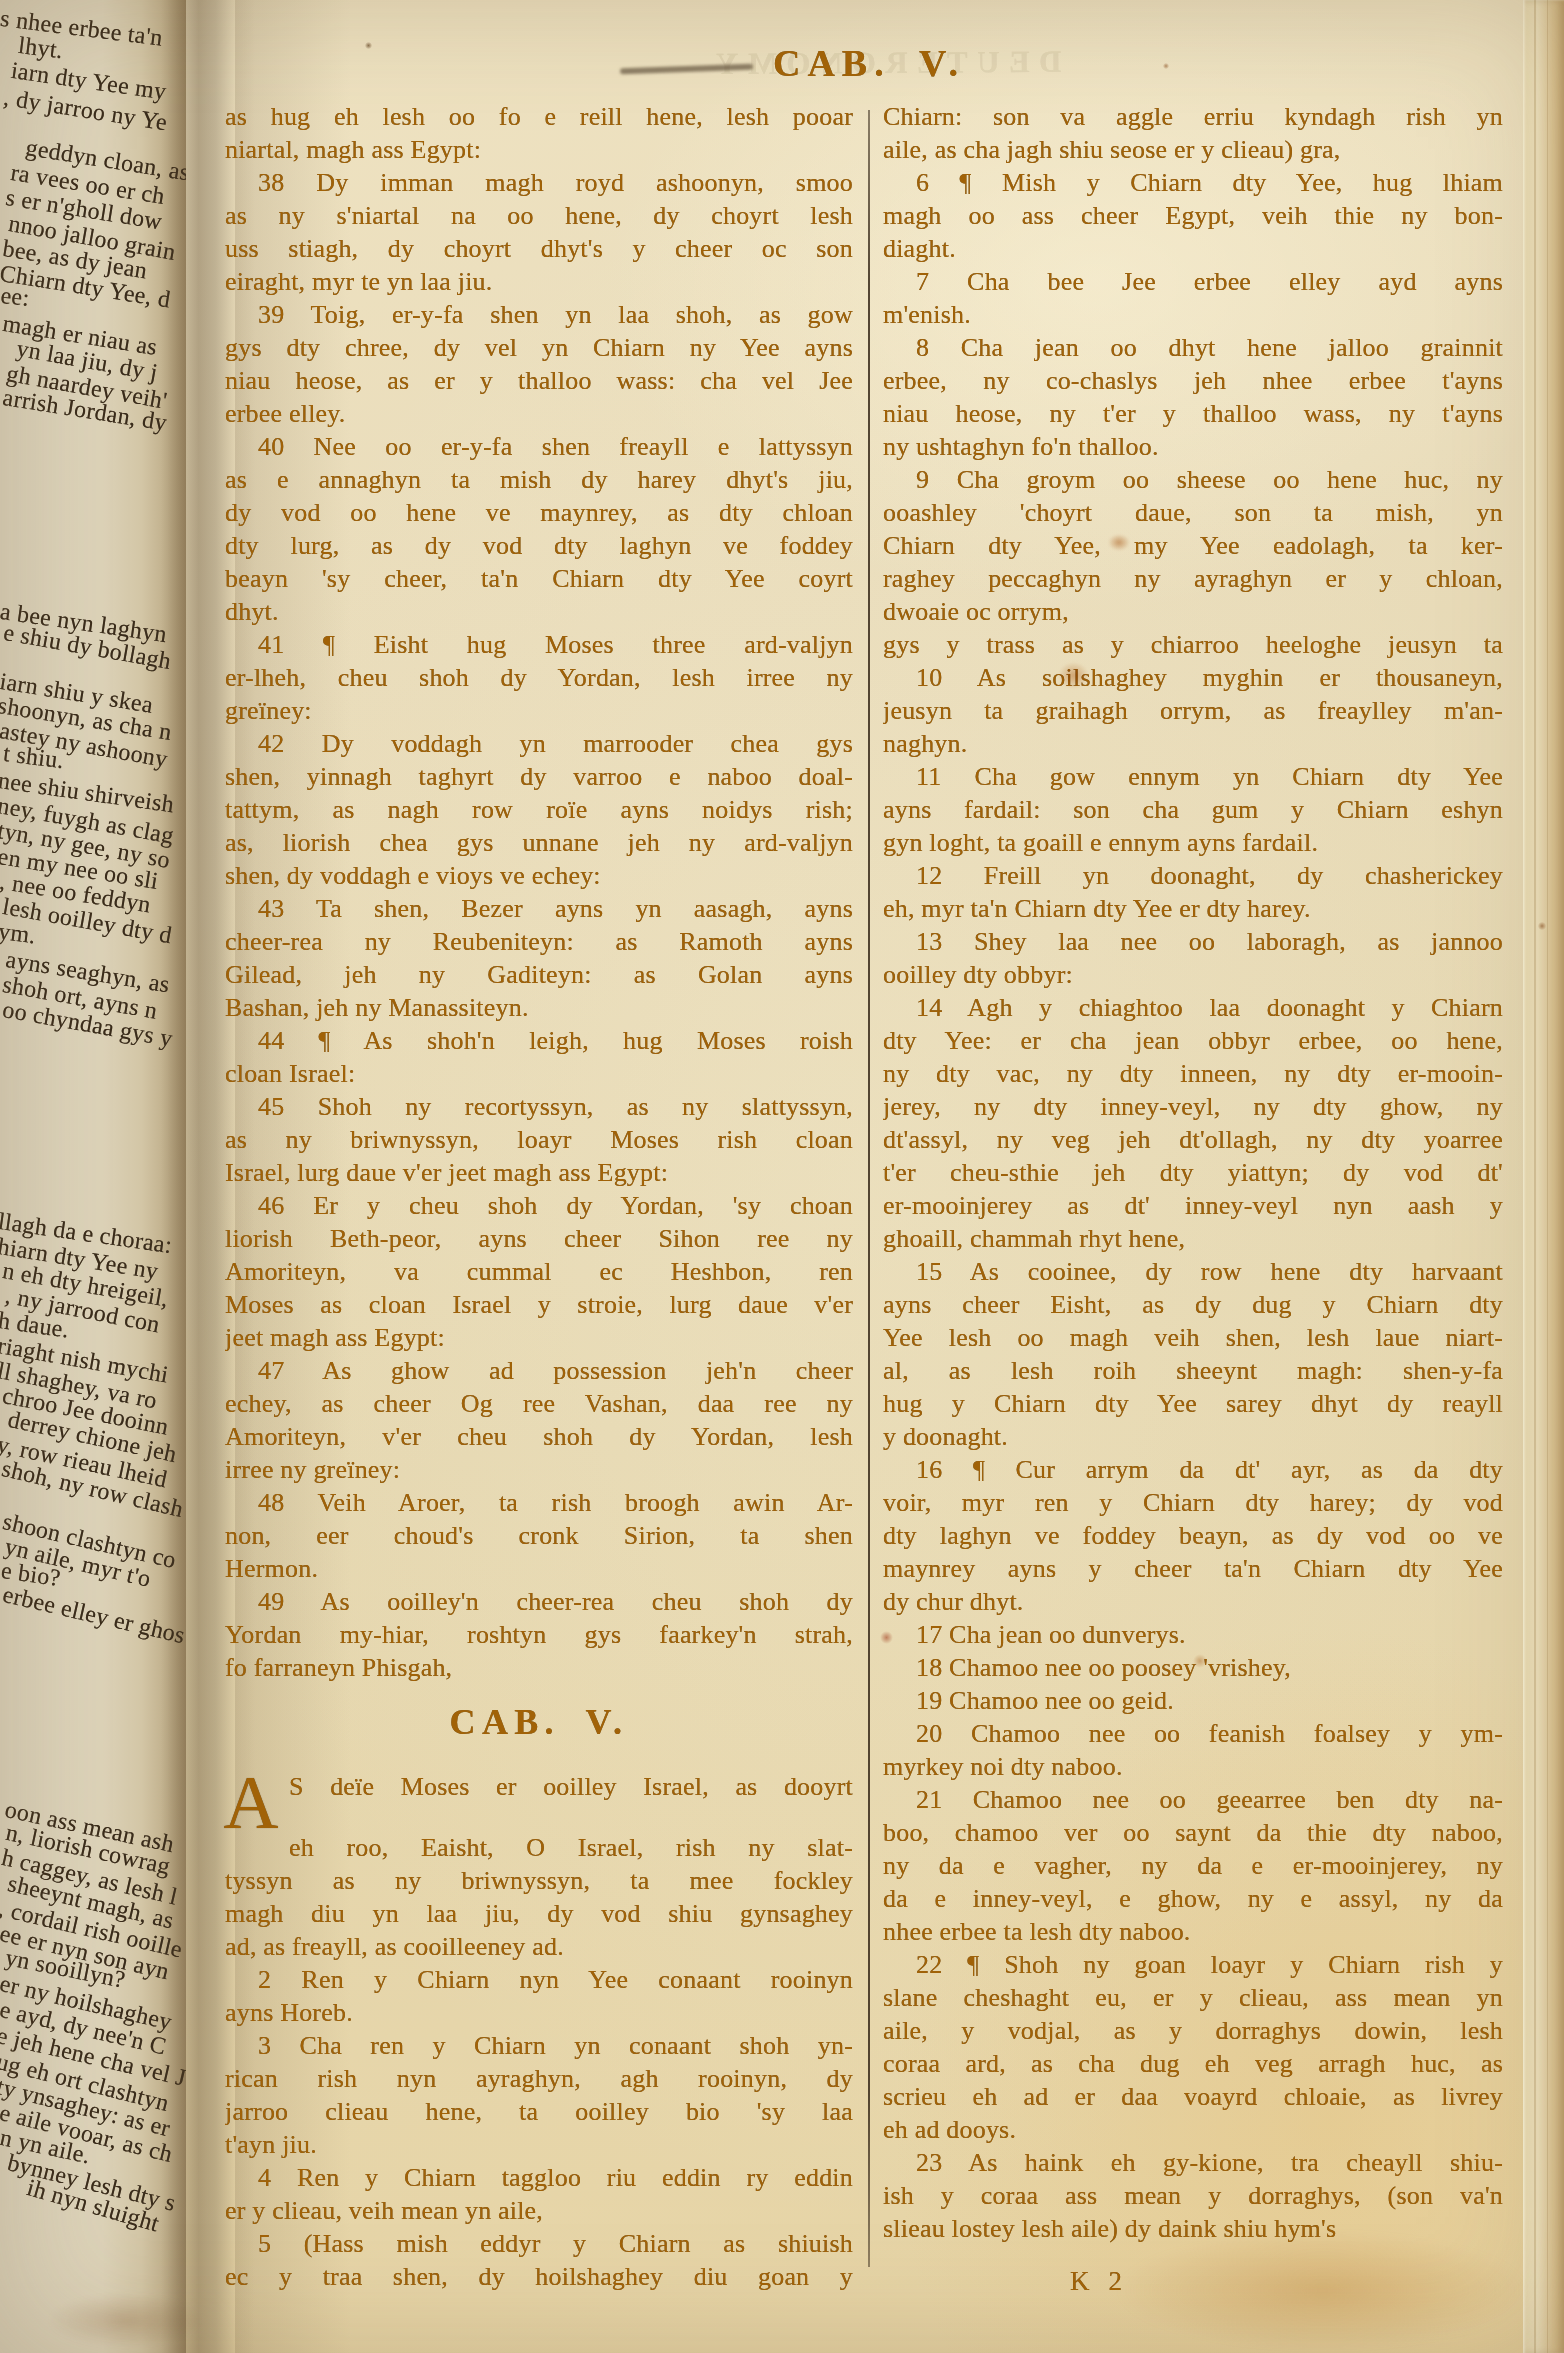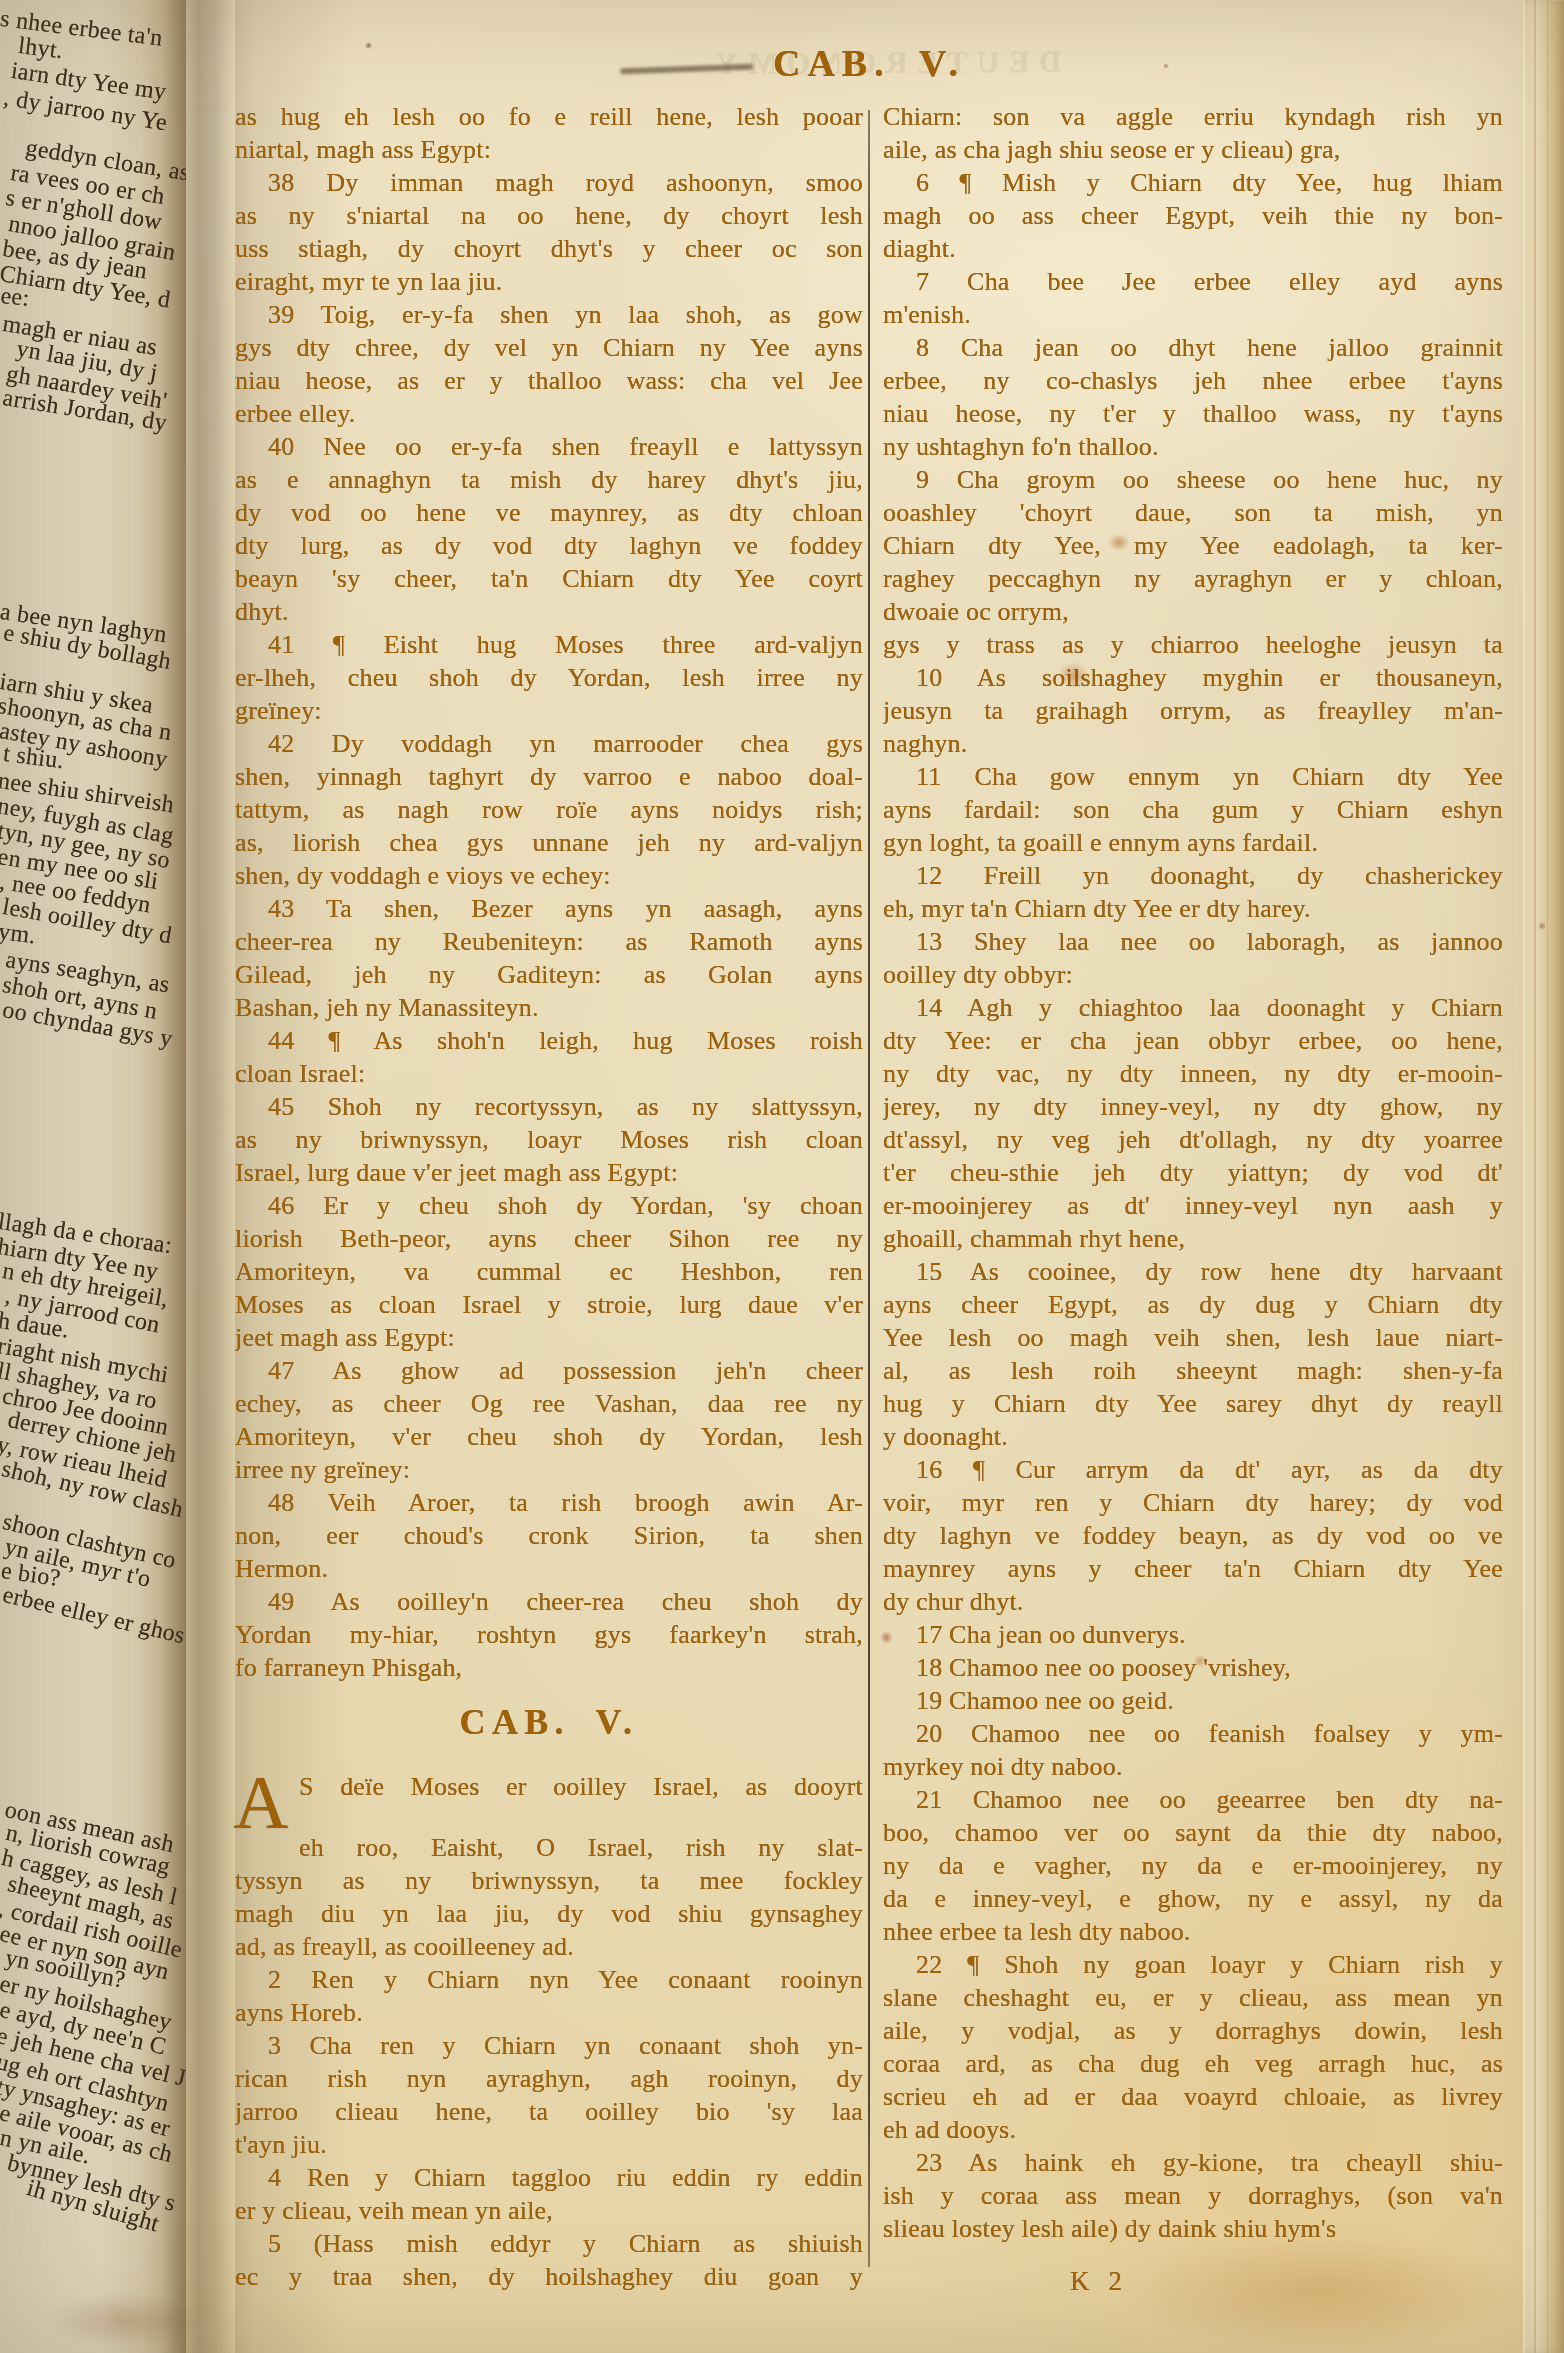--- a/index.html
+++ b/index.html
@@ -42,21 +42,21 @@
     box-shadow:inset 1.6px 0 2.3px rgba(255,250,228,.8), inset -4.7px 0 7.8px rgba(150,118,72,.35);
   }
   .edge-line{position:absolute;top:0;bottom:0;width:1.6px;background:rgba(175,145,95,.35);}
   
   .print{color:#a16207;text-shadow:0 0 0.6px rgba(43,32,19,.65);}
   .running-head{
     position:absolute;left:235px;top:41px;width:1268px;z-index:4;
     text-align:center;font-size:38px;font-weight:700;letter-spacing:7px;word-spacing:12.5px;
   }
   .col{position:absolute;top:100px;z-index:4;}
-  .col.left{left:235px;width:628px;}
+  .col.left{left:225px;width:628px;}
   .col.right{left:883px;width:620px;}
   .col-rule{
     position:absolute;left:868px;top:110px;height:2157px;width:2.3px;z-index:4;
     background:linear-gradient(180deg,rgba(56,42,26,.55),rgba(56,42,26,.85) 8%,rgba(56,42,26,.85) 92%,rgba(56,42,26,.5));
   }
   .ln{
     width:100%;height:33px;line-height:33px;font-size:26px;overflow:hidden;
     text-align:justify;text-align-last:justify;letter-spacing:0.2px;box-sizing:border-box;
   }
   .ln.end{text-align-last:left;}
@@ -287,21 +287,21 @@
       <div class="ln end">ooilley dty obbyr:</div>
       <div class="ln ind">14 Agh y chiaghtoo laa doonaght y Chiarn</div>
       <div class="ln">dty Yee: er cha jean obbyr erbee, oo hene,</div>
       <div class="ln">ny dty vac, ny dty inneen, ny dty er-mooin-</div>
       <div class="ln">jerey, ny dty inney-veyl, ny dty ghow, ny</div>
       <div class="ln">dt'assyl, ny veg jeh dt'ollagh, ny dty yoarree</div>
       <div class="ln">t'er cheu-sthie jeh dty yiattyn; dy vod dt'</div>
       <div class="ln">er-mooinjerey as dt' inney-veyl nyn aash y</div>
       <div class="ln end">ghoaill, chammah rhyt hene,</div>
       <div class="ln ind">15 As cooinee, dy row hene dty harvaant</div>
-      <div class="ln">ayns cheer Egypt, as dy dug y Chiarn dty</div>
+      <div class="ln">ayns cheer Eisht, as dy dug y Chiarn dty</div>
       <div class="ln">Yee lesh oo magh veih shen, lesh laue niart-</div>
       <div class="ln">al, as lesh roih sheeynt magh: shen-y-fa</div>
       <div class="ln">hug y Chiarn dty Yee sarey dhyt dy reayll</div>
       <div class="ln end">y doonaght.</div>
       <div class="ln ind">16 ¶ Cur arrym da dt' ayr, as da dty</div>
       <div class="ln">voir, myr ren y Chiarn dty harey; dy vod</div>
       <div class="ln">dty laghyn ve foddey beayn, as dy vod oo ve</div>
       <div class="ln">maynrey ayns y cheer ta'n Chiarn dty Yee</div>
       <div class="ln end">dy chur dhyt.</div>
       <div class="ln ind end">17 Cha jean oo dunverys.</div>

